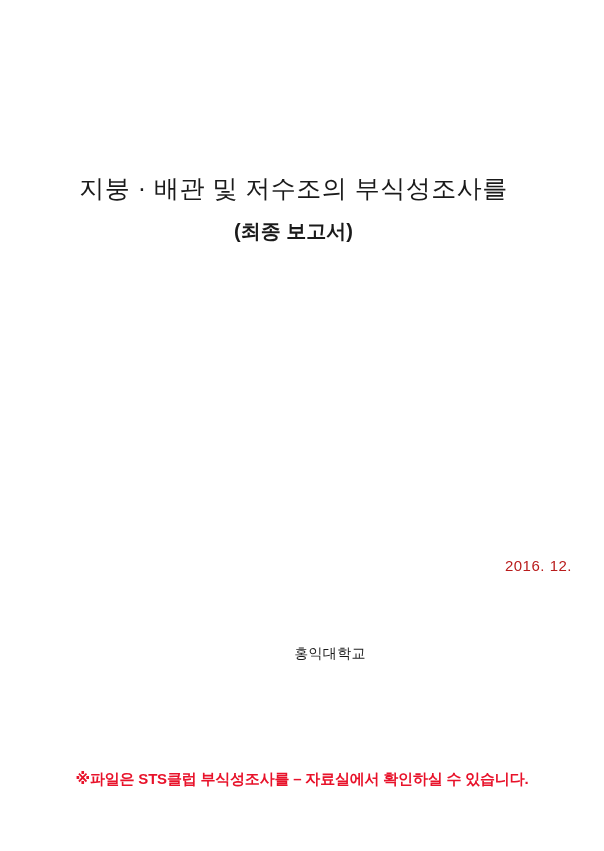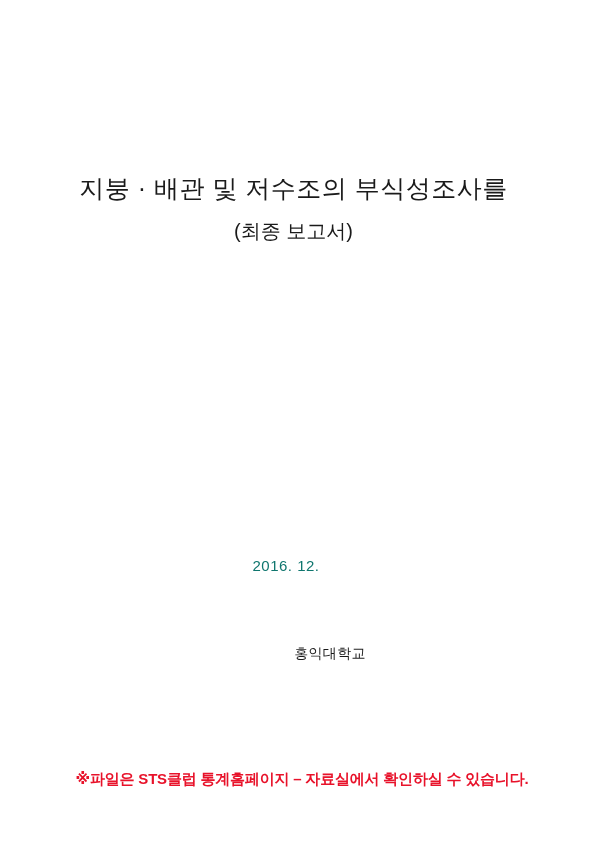--- a/index.html
+++ b/index.html
@@ -33,32 +33,32 @@
     line-height: 40px;
     letter-spacing: 0.5px;
     font-weight: 500;
     color: #1a1a1a;
     white-space: pre;
   }
   .subtitle {
     margin-top: 9px;
     font-size: 20px;
     line-height: 28px;
-    font-weight: 400;
+    font-weight: 700;
     color: #1a1a1a;
   }
   .date-block {
     position: absolute;
     top: 557px;
     left: 0;
     width: 572px;
-    text-align: center;
+    text-align: right;
     font-size: 15px;
     letter-spacing: 0.5px;
-    color: #0f766e;
+    color: #b91c1c;
   }
   .org-block {
     position: absolute;
     top: 645px;
     left: 0;
     width: 604px;
     text-align: center;
     font-size: 14px;
     letter-spacing: 0.3px;
     color: #1a1a1a;
@@ -83,15 +83,15 @@
 
   <div class="title-block">
     <div class="title-line">지붕 · 배관 및 저수조의 부식성조사를</div>
     <div class="subtitle">(최종 보고서)</div>
   </div>
 
   <div class="date-block">2016. 12.</div>
 
   <div class="org-block">홍익대학교</div>
 
-  <div class="notice-block">※파일은 STS클럽 통계홈페이지 – 자료실에서 확인하실 수 있습니다.</div>
+  <div class="notice-block">※파일은 STS클럽 부식성조사를 – 자료실에서 확인하실 수 있습니다.</div>
 
 </div>
 
 </body></html>

